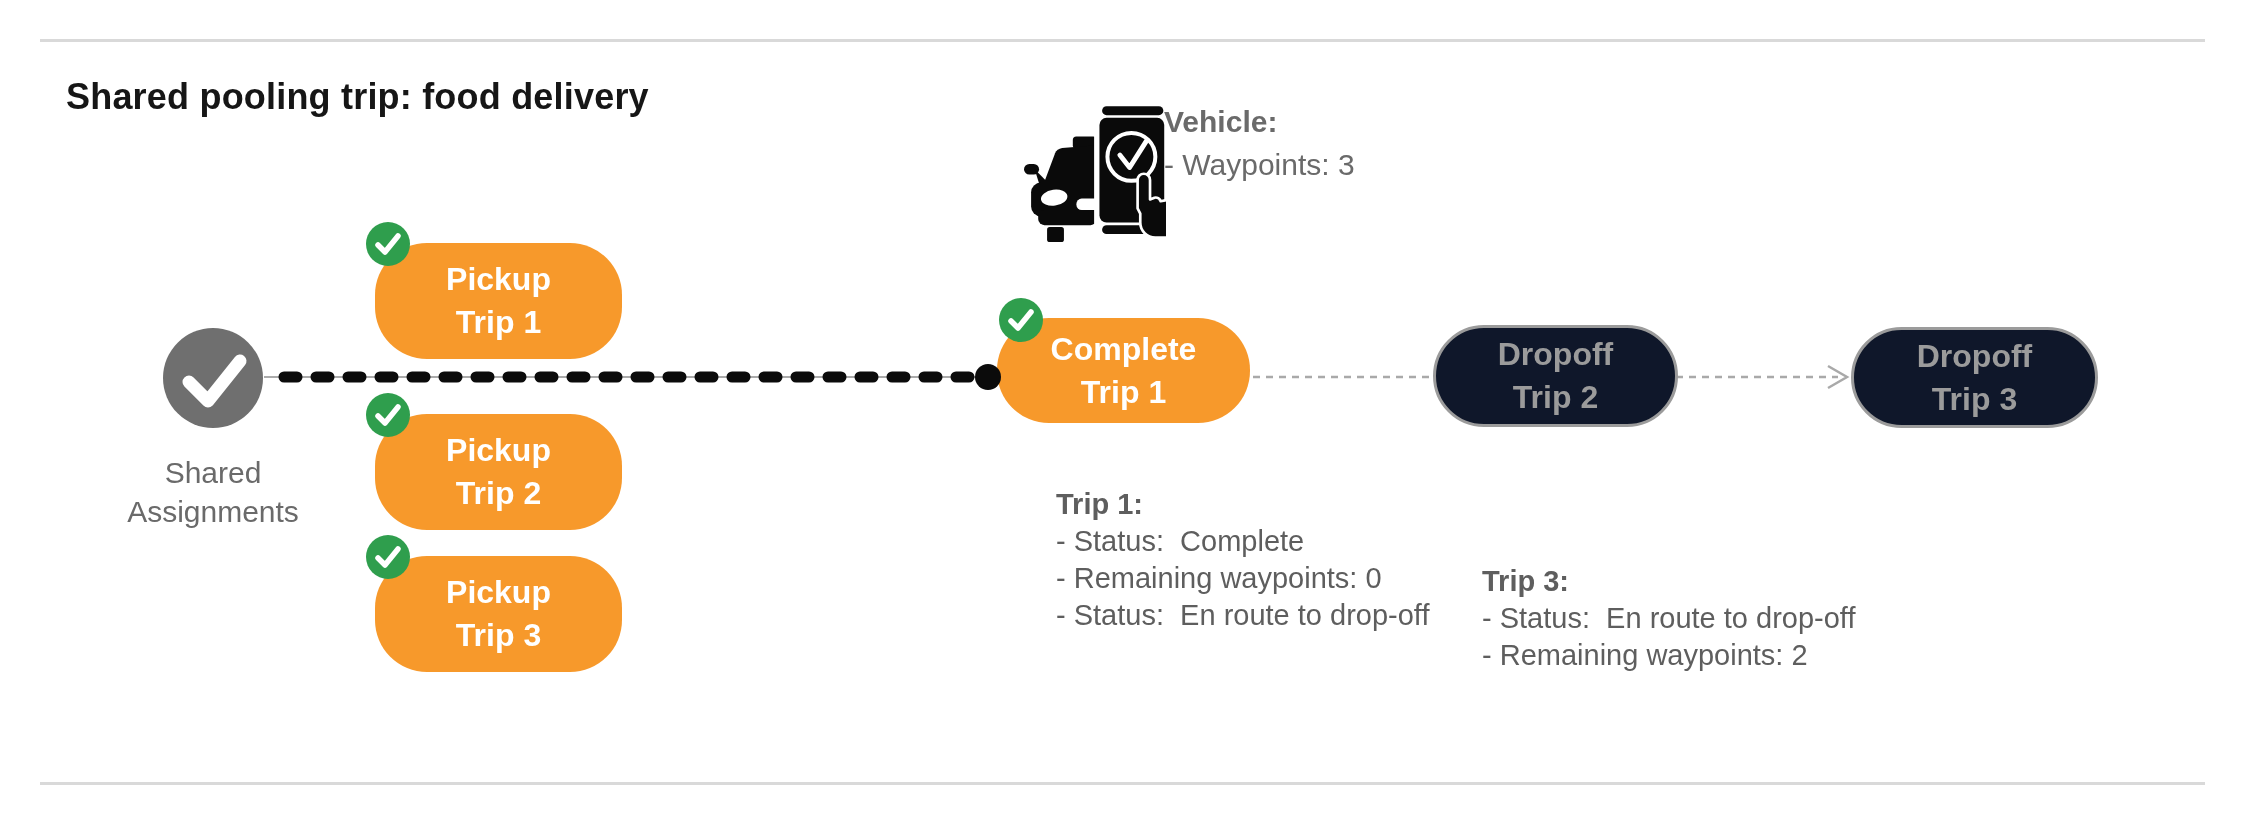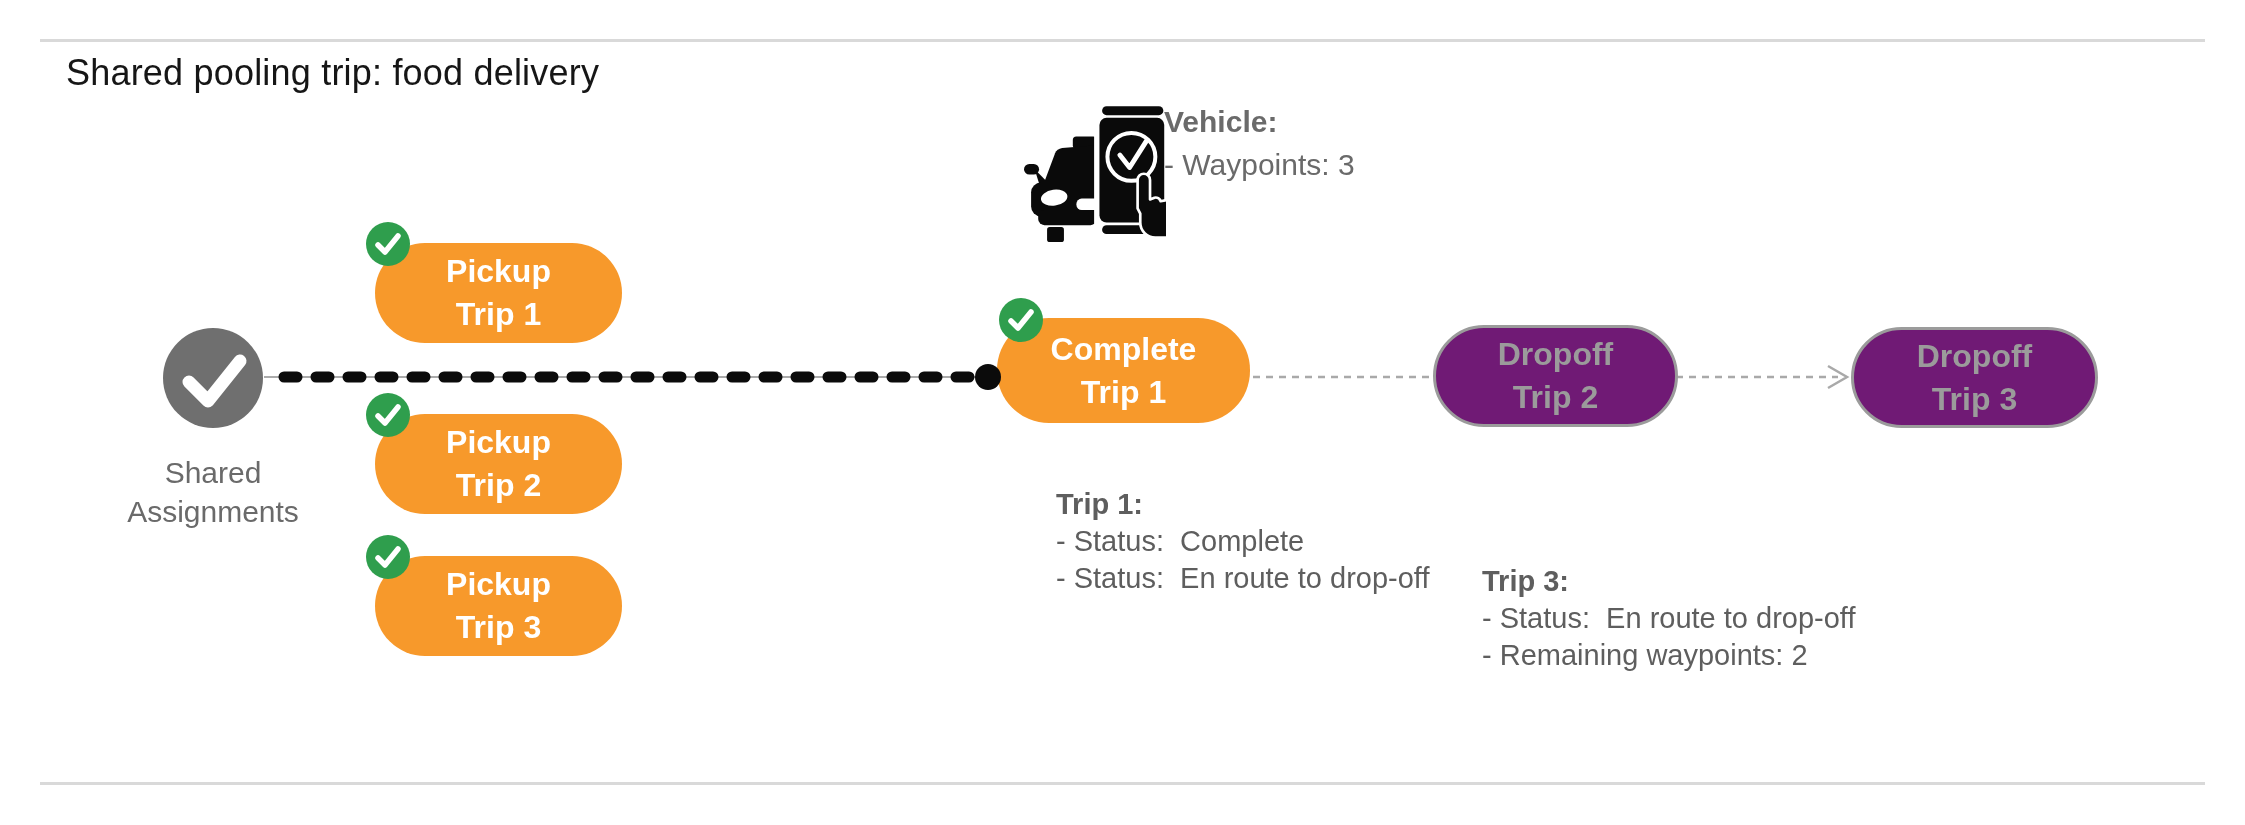--- a/index.html
+++ b/index.html
@@ -5,22 +5,22 @@
   html,body{margin:0;padding:0;background:#ffffff;}
   body{
     width:2245px;height:825px;position:relative;overflow:hidden;
     font-family:"Liberation Sans","DejaVu Sans",sans-serif;
   }
   .rule{position:absolute;left:40px;width:2165px;height:3px;background:#D9D9D9;}
   #top-rule{top:39px;}
   #bottom-rule{top:782px;}
 
   #page-title{
-    position:absolute;left:66px;top:52px;
-    font-size:36px;font-weight:normal;color:#161616;letter-spacing:0.2px;
+    position:absolute;left:66px;top:76px;
+    font-size:36px;font-weight:bold;color:#161616;letter-spacing:0.2px;
   }
 
   #vehicle-icon{position:absolute;left:1024px;top:94px;}
 
   #vehicle-info{position:absolute;left:1164px;top:100px;color:#6A6A6A;font-size:30px;line-height:43px;}
   #vehicle-info .lbl{font-weight:bold;}
   .pre{white-space:pre;}
 
   #connector-svg{position:absolute;left:0;top:0;z-index:1;}
 
@@ -28,26 +28,26 @@
     position:absolute;left:163px;top:328px;width:100px;height:100px;
     border-radius:50%;background:#6F6F6F;z-index:2;
     display:flex;align-items:center;justify-content:center;
   }
   #accept-label{
     position:absolute;left:103px;top:453px;width:220px;
     text-align:center;color:#6A6A6A;font-size:30px;line-height:39px;z-index:2;
   }
 
   .pill{
-    position:absolute;width:247px;height:100px;border-radius:52px;
+    position:absolute;width:247px;height:116px;border-radius:52px;
     display:flex;flex-direction:column;align-items:center;justify-content:center;
     font-size:32px;font-weight:bold;line-height:43px;text-align:center;z-index:2;
   }
   .pill.orange{background:#F7992B;color:#ffffff;}
-  .pill.outline{background:#701a75;border:3px solid #9B9B9B;color:#9B9B9B;}
+  .pill.outline{background:#0f172a;border:3px solid #9B9B9B;color:#9B9B9B;}
 
   #pill-pickup-1{left:375px;top:243px;}
   #pill-pickup-2{left:375px;top:414px;}
   #pill-pickup-3{left:375px;top:556px;}
   #pill-complete-1{left:997px;top:318px;width:253px;height:105px;}
   #pill-dropoff-2{left:1433px;top:325px;width:239px;height:96px;}
   #pill-dropoff-3{left:1851px;top:327px;width:241px;height:95px;}
 
   .badge{
     position:absolute;width:44px;height:44px;border-radius:50%;
@@ -162,19 +162,20 @@
   <div>Trip 2</div>
 </div>
 <div id="pill-dropoff-3" class="pill outline">
   <div>Dropoff</div>
   <div>Trip 3</div>
 </div>
 
 <div id="status-block-1" class="status-block">
   <div class="bold pre">Trip 1:</div>
   <div class="pre">- Status:  Complete</div>
+  <div class="pre">- Remaining waypoints: 0</div>
   <div class="pre">- Status:  En route to drop-off</div>
 </div>
 <div id="status-block-2" class="status-block">
   <div class="bold pre">Trip 3:</div>
   <div class="pre">- Status:  En route to drop-off</div>
   <div class="pre">- Remaining waypoints: 2</div>
 </div>
 
 </body></html>

